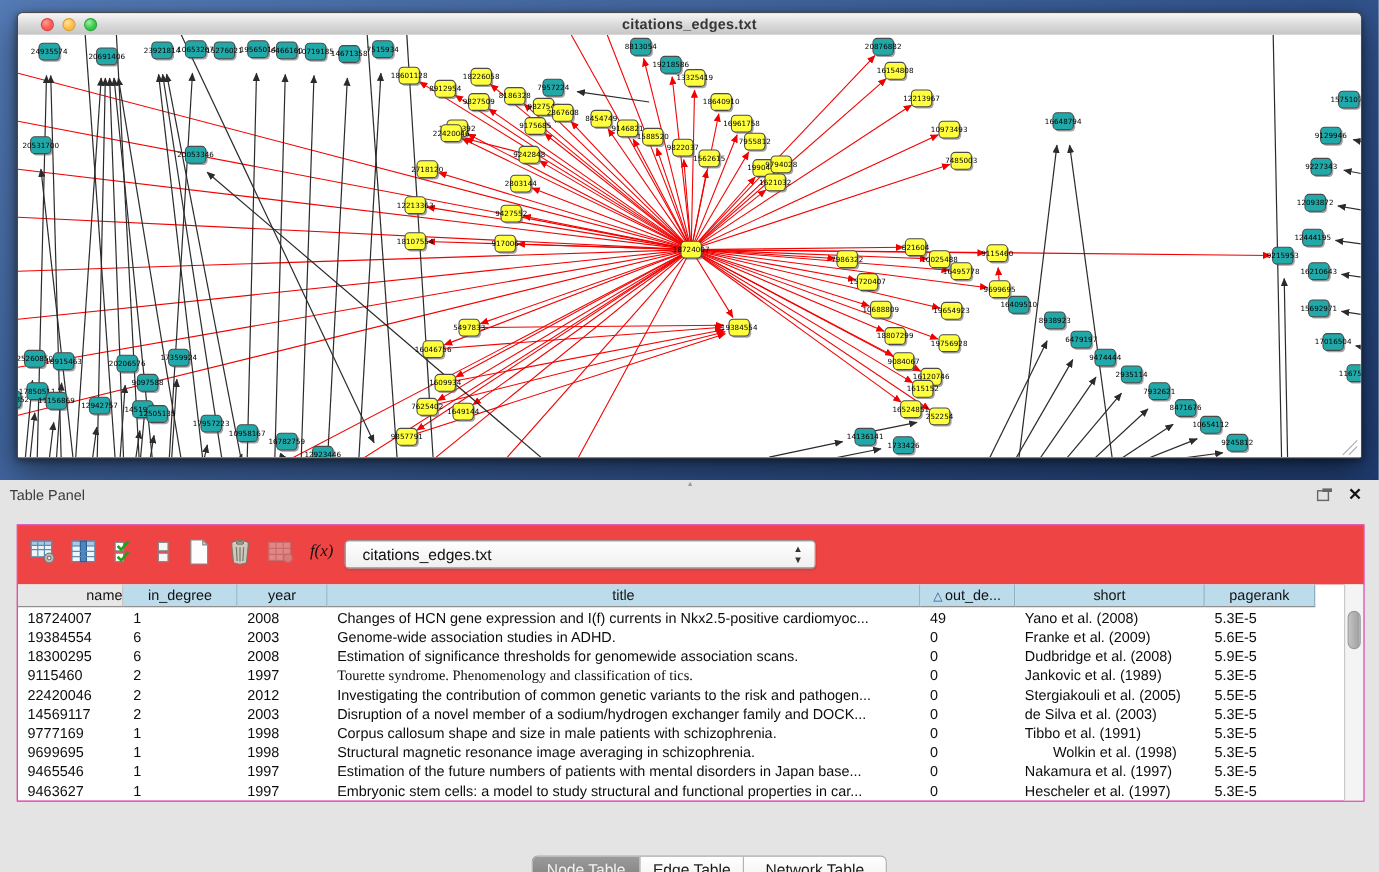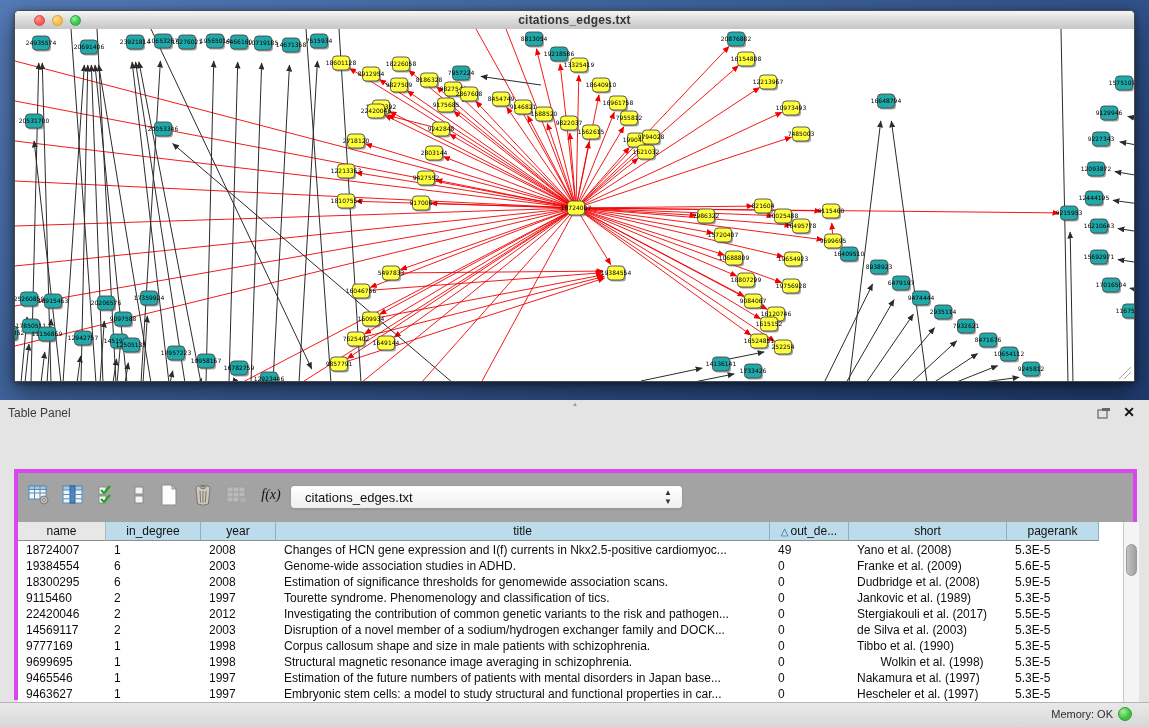--- a/index.html
+++ b/index.html
@@ -38,42 +38,42 @@
   .node-label{font-family:"DejaVu Sans",sans-serif;font-size:6px;fill:#000;}
   
   .table-panel{position:absolute;left:0;top:400px;width:1149px;height:327px;background:#e4e4e4;}
   .panel-grip{position:absolute;left:569px;top:1px;width:12px;height:5px;color:#9a9a9a;font-size:7px;line-height:5px;text-align:center;}
   .panel-header{position:absolute;left:0;top:0;width:100%;height:26px;}
   .panel-title{position:absolute;left:8px;top:6px;font-size:12px;color:#3c3c3c;}
   .float-btn{position:absolute;right:38px;top:6px;width:14px;height:13px;cursor:default;}
   .close-btn{position:absolute;right:14px;top:4px;font-size:14px;font-weight:bold;color:#111;cursor:default;}
   .panel-body{
     position:absolute;left:14px;top:37px;width:1123px;height:231px;
-    border:4px solid #d946ef;background:#a3a3a3;box-sizing:border-box;margin-top:32px;
+    border:1px solid #d946ef;background:#ef4444;box-sizing:border-box;
   }
   
   .toolbar{position:absolute;left:0;top:0;width:100%;height:48px;}
   .tb-icon{position:absolute;top:9px;width:26px;height:26px;display:flex;align-items:center;justify-content:center;}
   .fx{font-size:14px;font-style:italic;color:#111;font-family:"Liberation Serif",serif;}
   .dropdown{
     position:absolute;left:272px;top:12px;width:393px;height:24px;
     border:1px solid #9a9a9a;border-radius:4px;background:linear-gradient(#ffffff,#efefef);
     box-sizing:border-box;box-shadow:0 1px 1px rgba(0,0,0,.08);
   }
   .dropdown .dd-text{position:absolute;left:14px;top:4px;font-size:13px;color:#111;}
   .dropdown .dd-stepper{position:absolute;right:10px;top:2px;font-size:8px;color:#333;line-height:9px;text-align:center;}
   
   .tbl{position:absolute;left:0;top:49px;width:1121px;height:180px;background:#fff;}
   .thead{position:absolute;left:0;top:0;height:20px;display:flex;}
   .th{
     height:19px;box-sizing:border-box;border-right:1px solid #8fb0c2;border-bottom:1px solid #8f8f8f;
     background:#bcdcec;font-size:12px;color:#111;text-align:center;line-height:19px;
     overflow:hidden;white-space:nowrap;
   }
-  .th.key{background:#e7e7e7;border-right:1px solid #b5b5b5;}
+  .th.key{background:#e7e7e7;border-right:1px solid #b5b5b5;text-align:right;}
   .sort-tri{color:#2a5b8a;font-size:10px;margin-right:2px;}
   .rows{position:absolute;left:0;top:20px;width:1081px;}
   .tr{display:flex;height:16px;}
   .td{
     box-sizing:border-box;font-size:12px;color:#0d0d0d;line-height:16px;
     padding-left:8px;overflow:hidden;white-space:nowrap;
   }
   .scrollbar{
     position:absolute;left:1105px;top:0px;width:16px;height:180px;
     background:#f4f4f4;border-left:1px solid #c9c9c9;box-sizing:border-box;
@@ -953,50 +953,50 @@
             <div class="td" style="width: 75px;">2008</div>
             <div class="td" style="width: 494px;">Estimation of significance thresholds for genomewide association scans.</div>
             <div class="td" style="width: 79px;">0</div>
             <div class="td" style="width: 158px;">Dudbridge et al. (2008)</div>
             <div class="td" style="width: 92px;">5.9E-5</div>
           </div>
           <div class="tr">
             <div class="td" style="width: 88px;">9115460</div>
             <div class="td" style="width: 95px;">2</div>
             <div class="td" style="width: 75px;">1997</div>
-            <div class="td" style="width: 494px;">Tourette syndrome. Phenomenology and classification of tics.</div>
+            <div class="td" style="width: 494px; font-family: Liberation Serif, serif;">Tourette syndrome. Phenomenology and classification of tics.</div>
             <div class="td" style="width: 79px;">0</div>
             <div class="td" style="width: 158px;">Jankovic et al. (1989)</div>
             <div class="td" style="width: 92px;">5.3E-5</div>
           </div>
           <div class="tr">
             <div class="td" style="width: 88px;">22420046</div>
             <div class="td" style="width: 95px;">2</div>
             <div class="td" style="width: 75px;">2012</div>
             <div class="td" style="width: 494px;">Investigating the contribution of common genetic variants to the risk and pathogen...</div>
             <div class="td" style="width: 79px;">0</div>
-            <div class="td" style="width: 158px;">Stergiakouli et al. (2017)</div>
+            <div class="td" style="width: 158px;">Stergiakouli et al. (2005)</div>
             <div class="td" style="width: 92px;">5.5E-5</div>
           </div>
           <div class="tr">
             <div class="td" style="width: 88px;">14569117</div>
             <div class="td" style="width: 95px;">2</div>
             <div class="td" style="width: 75px;">2003</div>
             <div class="td" style="width: 494px;">Disruption of a novel member of a sodium/hydrogen exchanger family and DOCK...</div>
             <div class="td" style="width: 79px;">0</div>
             <div class="td" style="width: 158px;">de Silva et al. (2003)</div>
             <div class="td" style="width: 92px;">5.3E-5</div>
           </div>
           <div class="tr">
             <div class="td" style="width: 88px;">9777169</div>
             <div class="td" style="width: 95px;">1</div>
             <div class="td" style="width: 75px;">1998</div>
             <div class="td" style="width: 494px;">Corpus callosum shape and size in male patients with schizophrenia.</div>
             <div class="td" style="width: 79px;">0</div>
-            <div class="td" style="width: 158px;">Tibbo et al. (1990)</div>
+            <div class="td" style="width: 158px;">Tibbo et al. (1991)</div>
             <div class="td" style="width: 92px;">5.3E-5</div>
           </div>
           <div class="tr">
             <div class="td" style="width: 88px;">9699695</div>
             <div class="td" style="width: 95px;">1</div>
             <div class="td" style="width: 75px;">1998</div>
             <div class="td" style="width: 494px;">Structural magnetic resonance image averaging in schizophrenia.</div>
             <div class="td" style="width: 79px;">0</div>
             <div class="td" style="width: 158px; text-align: center;">Wolkin et al. (1998)</div>
             <div class="td" style="width: 92px;">5.3E-5</div>
@@ -1025,17 +1025,13 @@
       </div>
     </div>
 
     <div class="seg" id="seg">
         <div class="segment selected" style="width: 90px;">Node Table</div>
         <div class="segment" style="width: 86px;">Edge Table</div>
         <div class="segment" style="width: 118px;">Network Table</div>
       </div>
   </div>
 
-  <div class="status-bar">
-    <span class="mem-label">Memory: OK</span>
-    <span class="mem-dot"></span>
-  </div>
 </div>
 
 </body></html>

